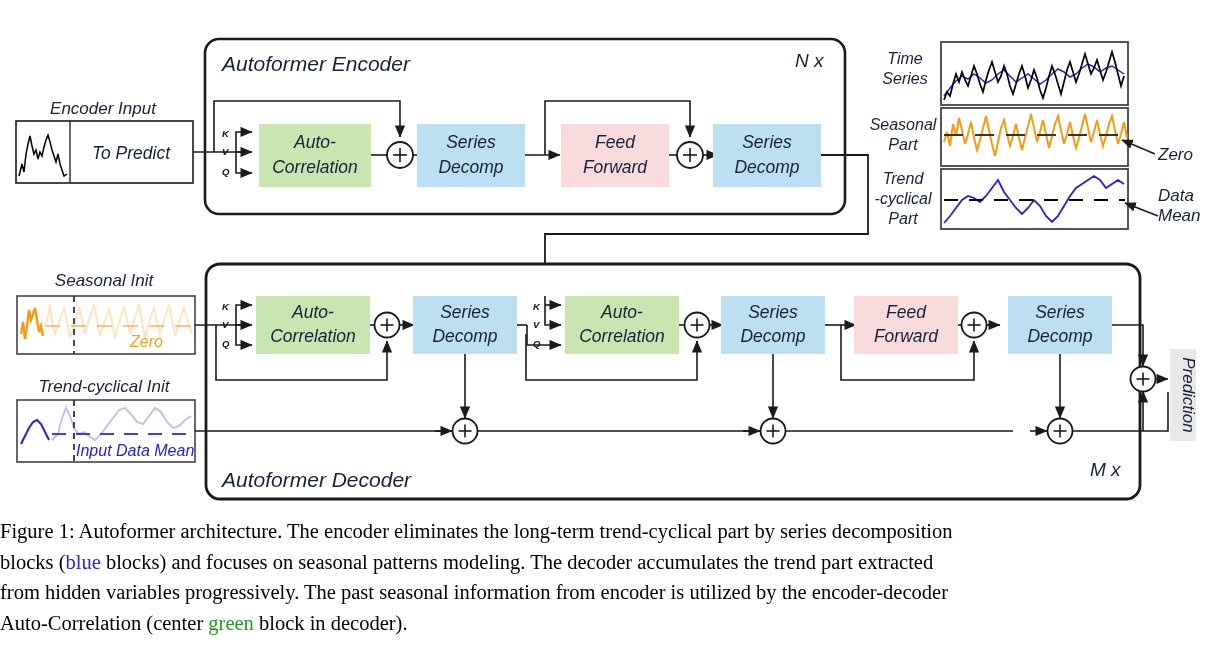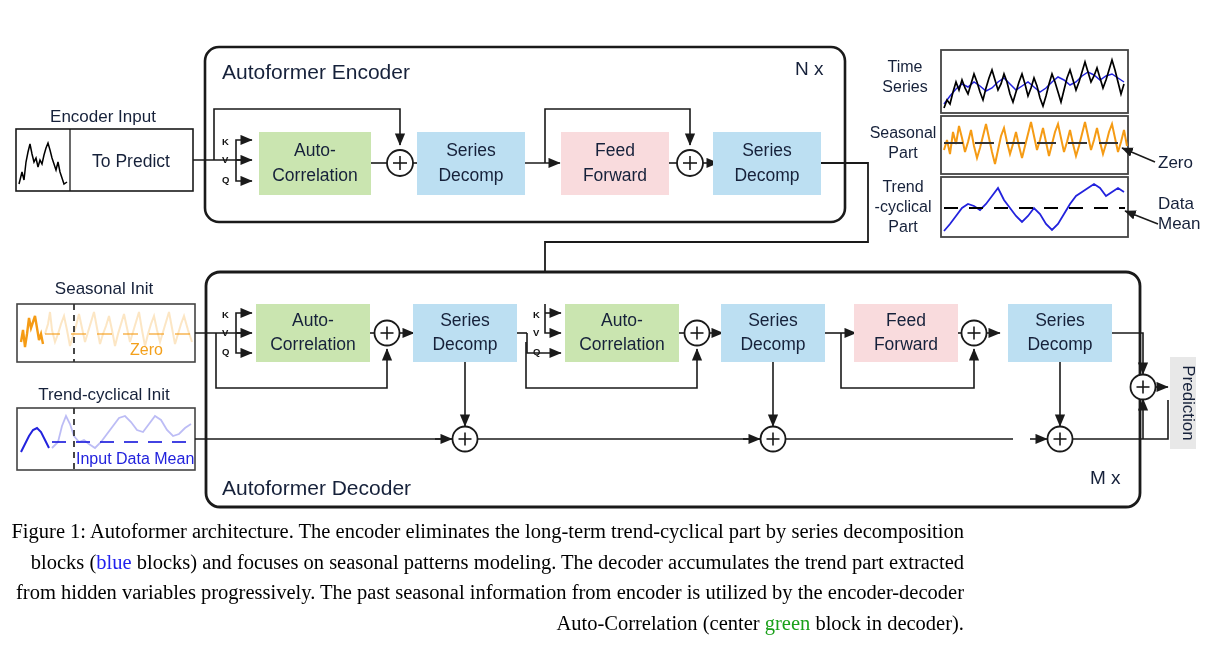--- a/index.html
+++ b/index.html
@@ -1,20 +1,20 @@
 <!DOCTYPE html>
 <html><head>
 <meta charset="utf-8">
 <style>
   html,body{margin:0;padding:0;background:#fff;}
   body{width:1212px;height:667px;overflow:hidden;font-family:"Liberation Sans",sans-serif;color:#1a1a2e;}
   #root{position:relative;width:1212px;height:667px;}
-  .fig{position:absolute;left:0;top:12px;width:1180px;height:520px;}
+  .fig{position:absolute;left:0;top:4px;width:1180px;height:520px;font-style:italic;}
   .cap{position:absolute;left:0;top:516px;width:964px;height:151px;
-       font-family:"Liberation Serif",serif;font-size:20.5px;line-height:30.5px;color:#000;text-align:right;}
+       font-family:"Liberation Serif",serif;font-size:20.5px;line-height:30.5px;color:#000;}
   .cap p{margin:0;padding:0;}
   .blue-word{color:#2222ee;}
   .green-word{color:#1aa01a;}
   svg{display:block;}
   .blk-label{font-family:"Liberation Sans",sans-serif;font-size:17.5px;fill:#16213a;text-anchor:middle;}
   .boxtitle{font-family:"Liberation Sans",sans-serif;font-size:21px;fill:#16213a;}
   .repeat{font-family:"Liberation Sans",sans-serif;font-size:19px;fill:#16213a;}
   .kvq{font-family:"Liberation Sans",sans-serif;font-size:9.5px;font-weight:bold;fill:#111;}
   .ioLabel{font-family:"Liberation Sans",sans-serif;font-size:17px;fill:#16213a;text-anchor:middle;}
   .plotLabel{font-family:"Liberation Sans",sans-serif;font-size:16px;fill:#16213a;text-anchor:middle;}

